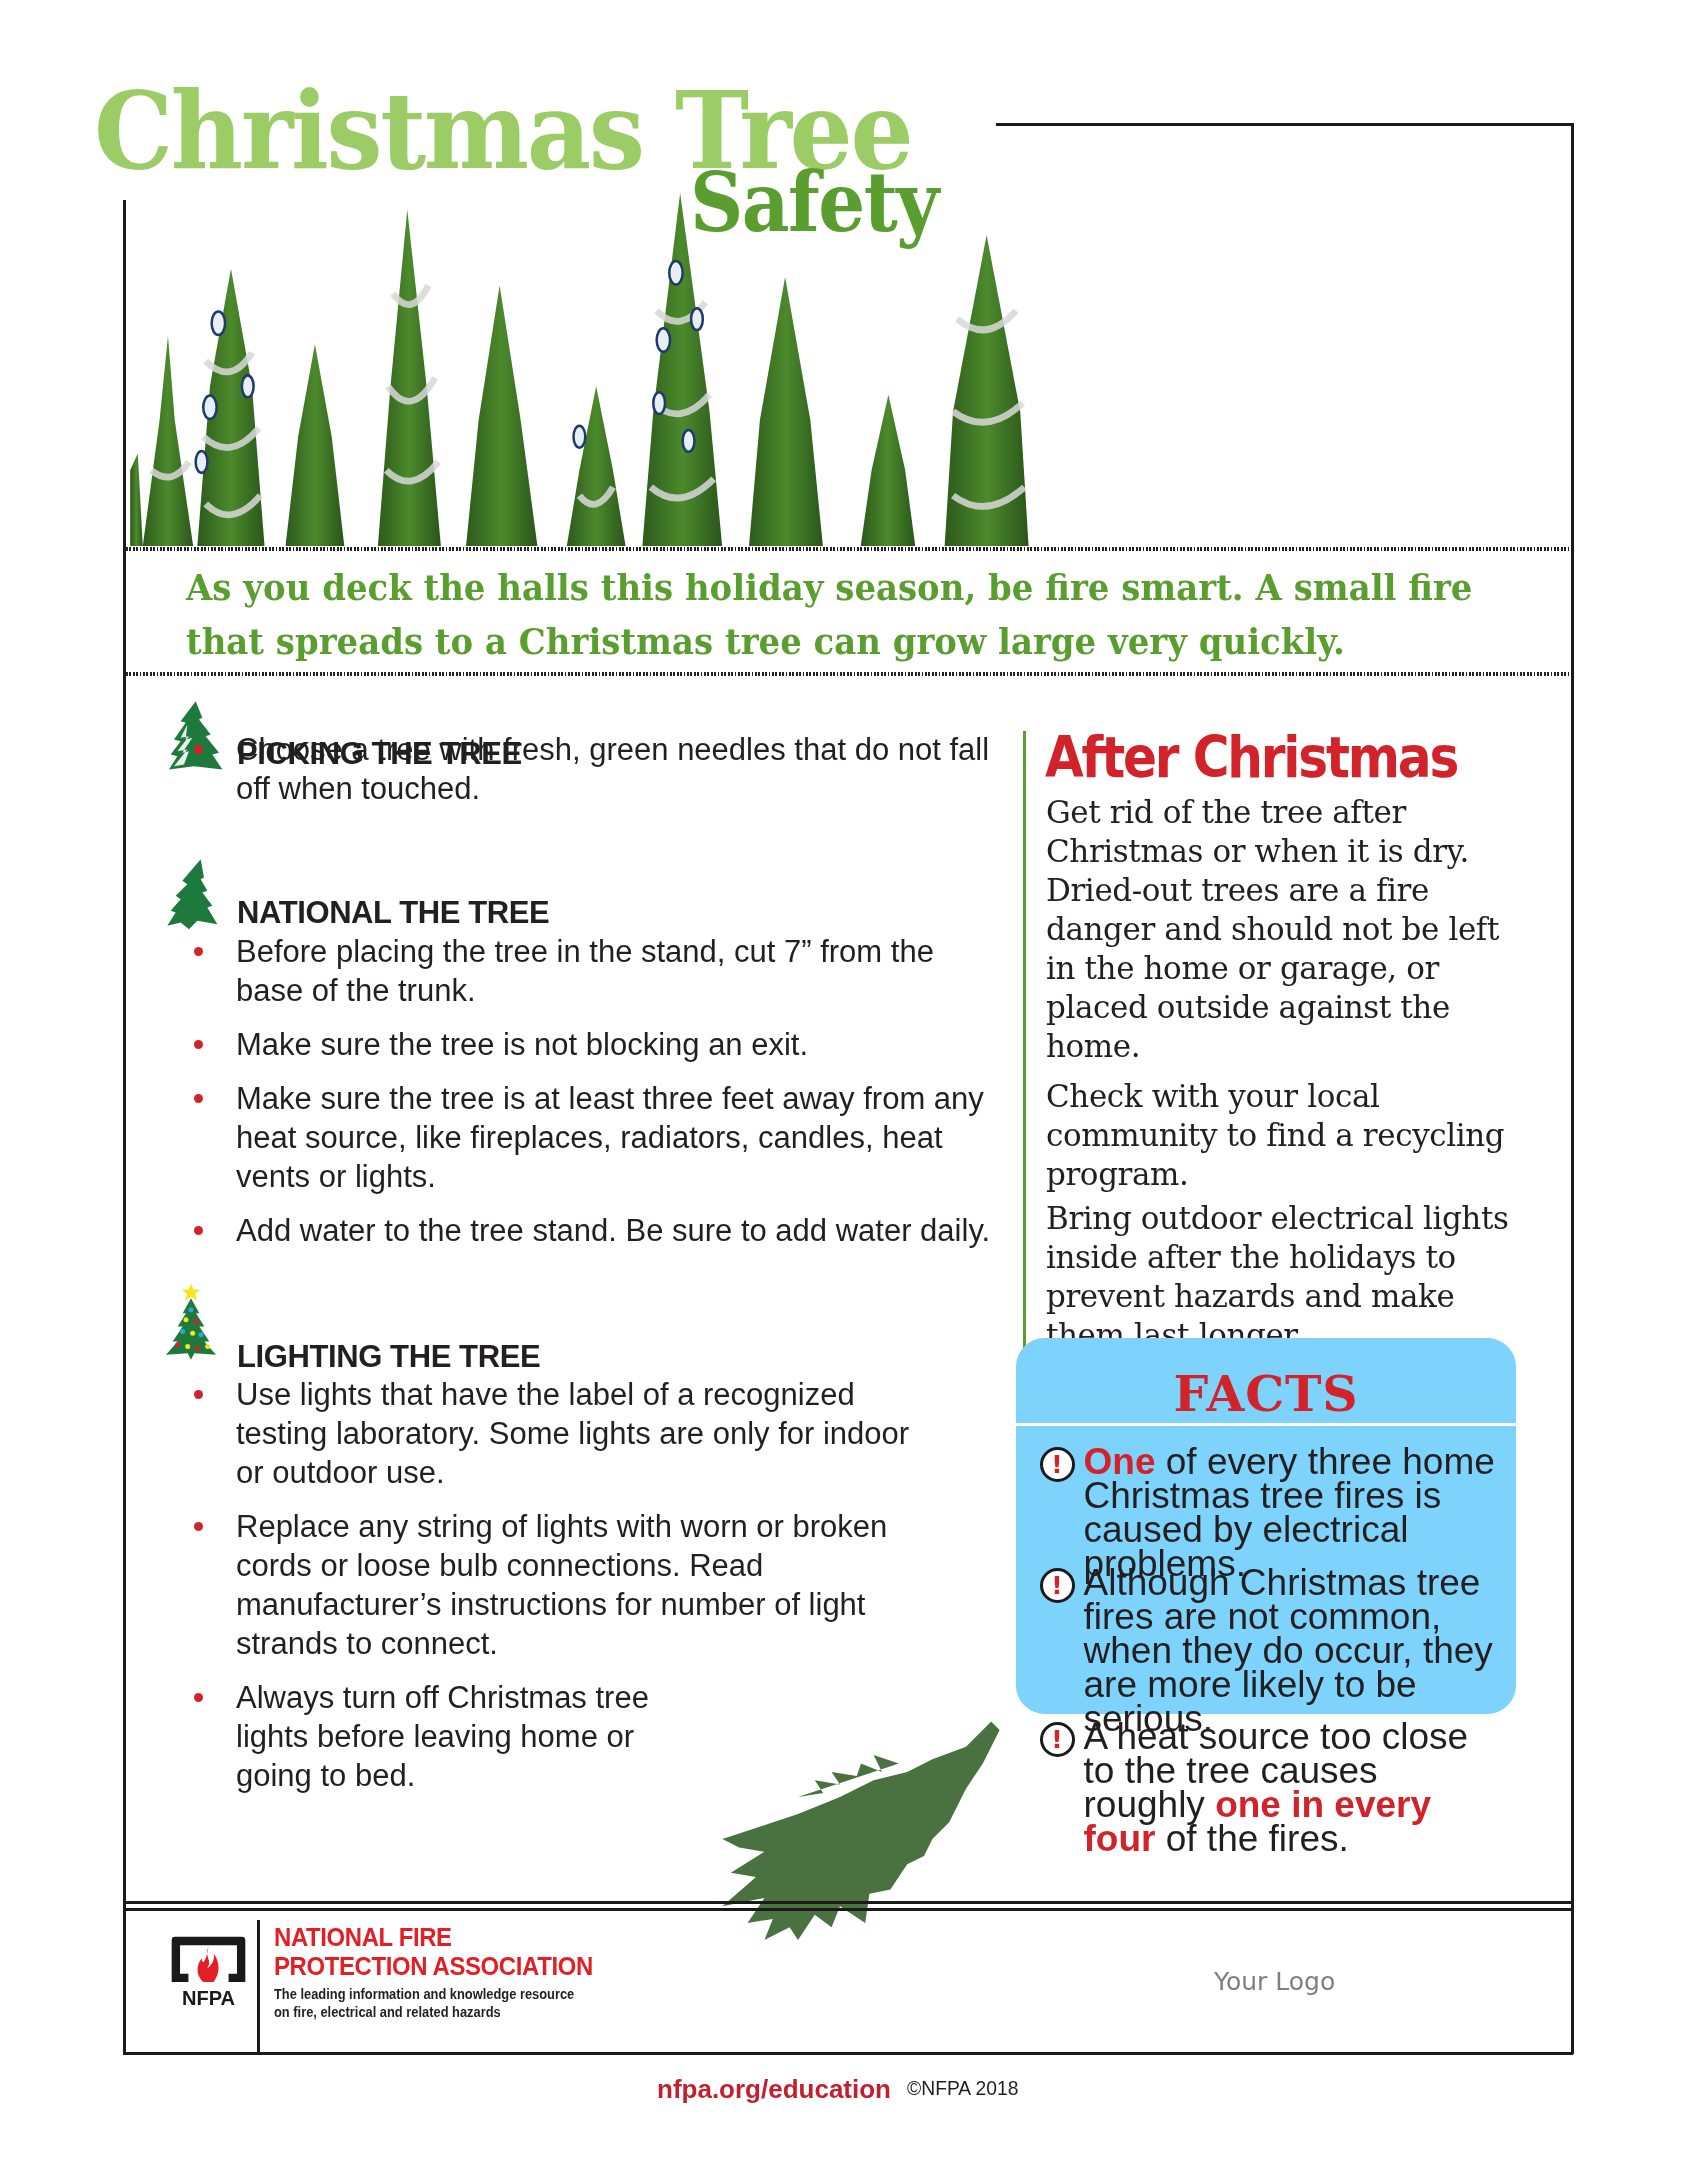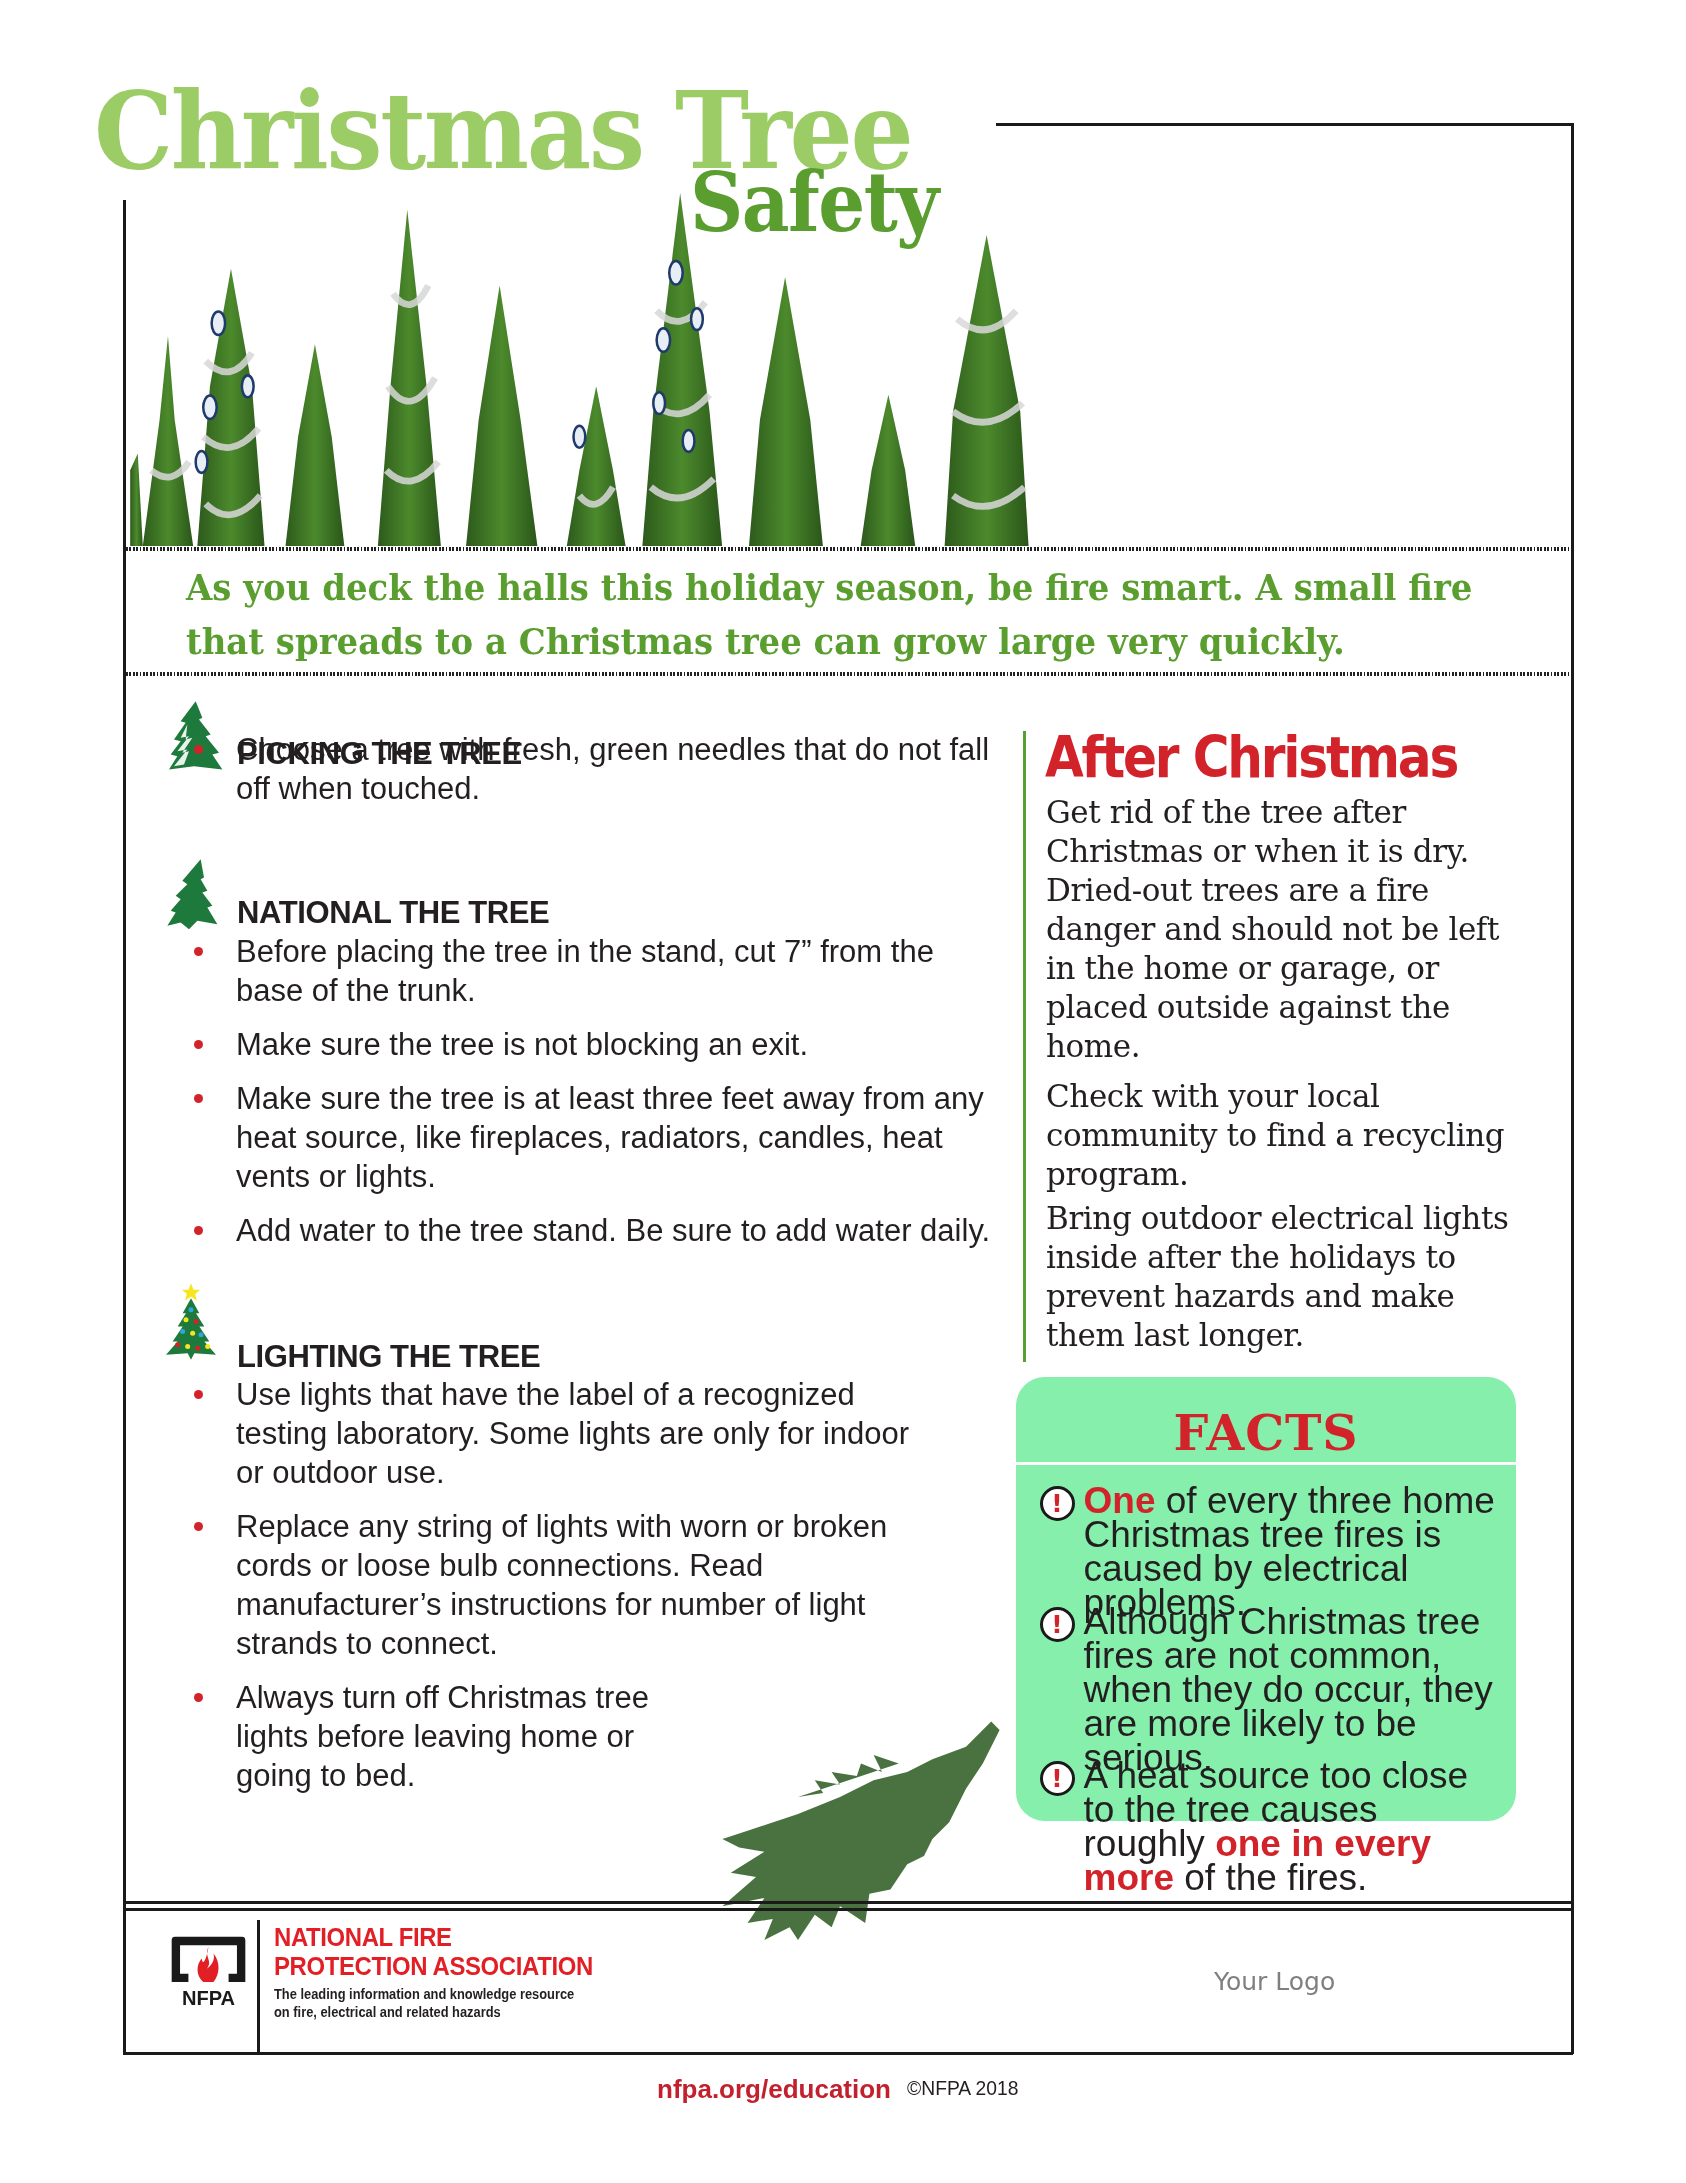--- a/index.html
+++ b/index.html
@@ -75,22 +75,22 @@
     white-space: nowrap;
   }
   .after-para {
     position: absolute; left: 1046px; width: 487px;
     font-family: "DejaVu Serif", serif; font-size: 31px; line-height: 39px; color: #231f20;
     letter-spacing: -0.4px;
   }
 
   
   .facts-box {
-    position: absolute; left: 1016px; top: 1377px; width: 500px; height: 444px;
-    background: #86efac; border-radius: 28.6px;
+    position: absolute; left: 1016px; top: 1338px; width: 500px; height: 376px;
+    background: #7dd3fc; border-radius: 28.6px;
   }
   .facts-title {
     position: absolute; left: 0; top: 27px; width: 100%; text-align: center;
     font-family: "DejaVu Serif", serif; font-weight: bold; font-size: 49px; color: #d2232a;
     letter-spacing: 0.8px;
   }
   .facts-divider { position: absolute; left: 0; top: 85px; width: 100%; height: 3.4px; background: #ffffff; }
   .fact-item { position: absolute; left: 23.5px; width: 466px; }
   .fact-icon {
     position: absolute; left: 0; top: 1.7px; width: 35px; height: 35px;
@@ -265,21 +265,21 @@
     <div class="fact-text"><span class="hl">One</span><span> of every three home Christmas tree fires is caused by electrical problems.</span></div>
   </div>
 
   <div class="fact-item" style="top:228px;">
     <div class="fact-icon">!</div>
     <div class="fact-text">Although Christmas tree fires are not common, when they do occur, they are more likely to be serious.</div>
   </div>
 
   <div class="fact-item" style="top:382px;">
     <div class="fact-icon">!</div>
-    <div class="fact-text"><span>A heat source too close to the tree causes roughly </span><span class="hl">one in every more</span><span> of the fires.</span></div>
+    <div class="fact-text"><span>A heat source too close to the tree causes roughly </span><span class="hl">one in every four</span><span> of the fires.</span></div>
   </div>
 </div>
 
 <div class="footer-rule" style="top:1901px;"></div>
 <div class="footer-rule" style="top:1908px;"></div>
 
 <div class="nfpa-logo">
   <svg viewBox="0 0 92 100" width="77" height="84">
     <path d="M6 8 L86 8 Q90 8 90 12 L90 62 L70 62 L70 52 L80 52 L80 18 L12 18 L12 52 L22 52 L22 62 L2 62 L2 12 Q2 8 6 8 Z" fill="#1a1a1a"></path>
     <path d="M46 20 C40 32 52 36 44 46 C50 42 54 36 52 28 C60 38 60 52 52 62 L40 62 C30 54 32 40 38 34 C38 40 42 42 46 20 Z" fill="#e31f26"></path>

